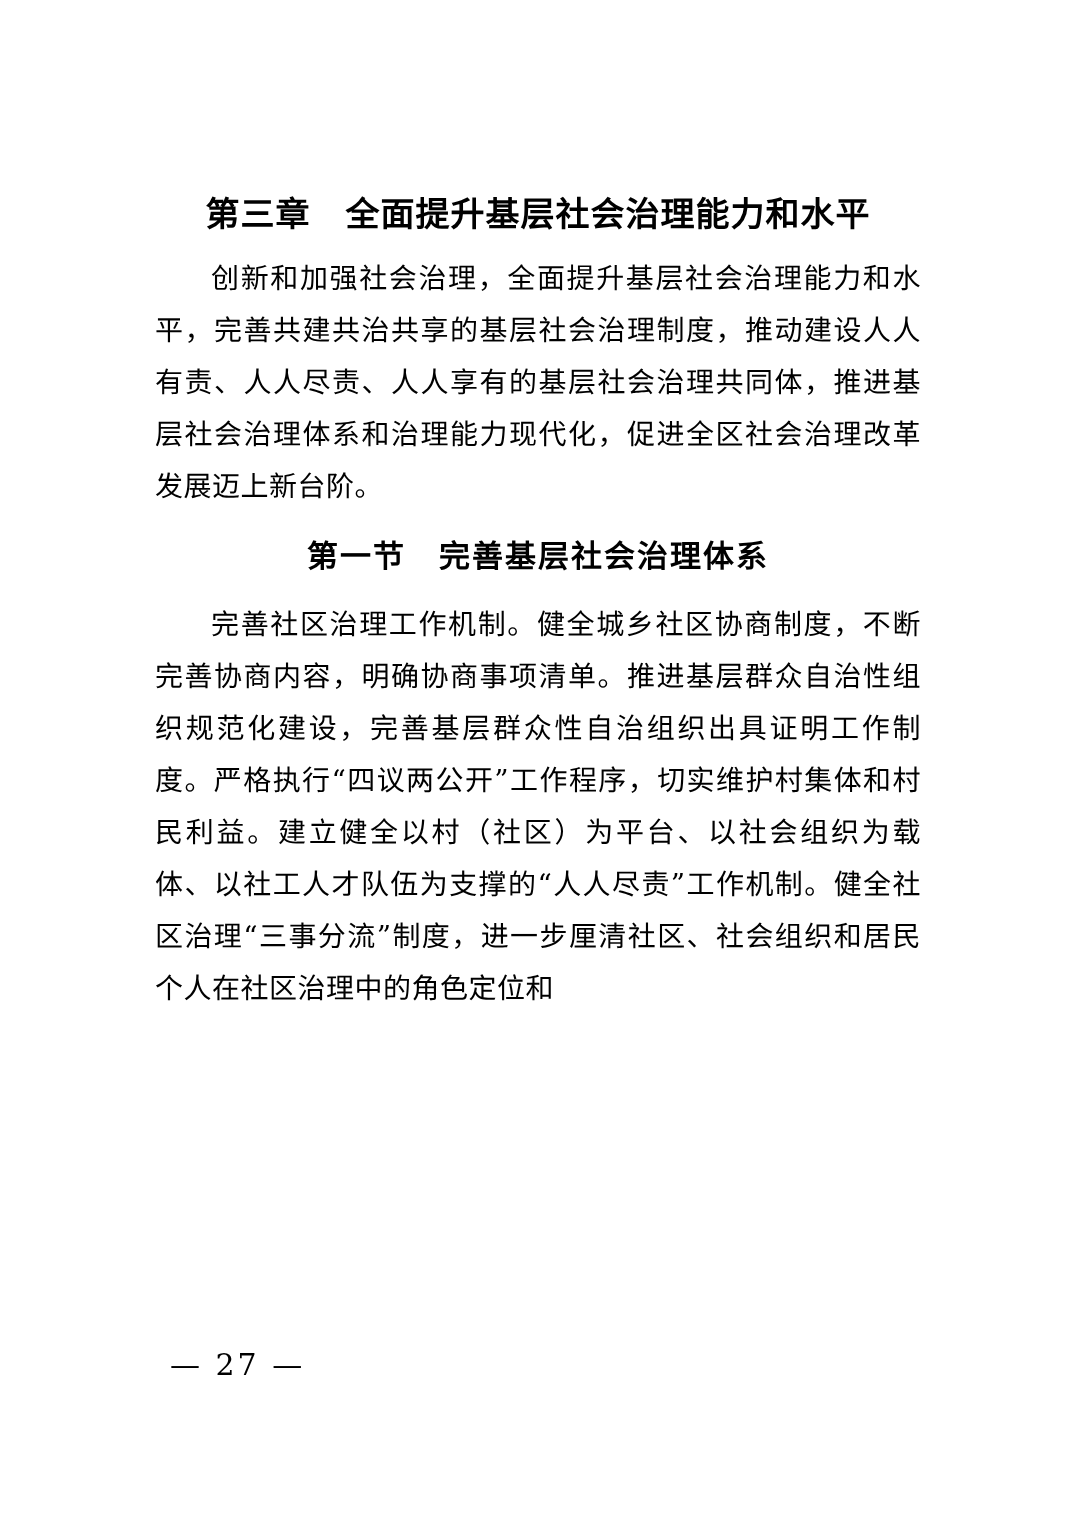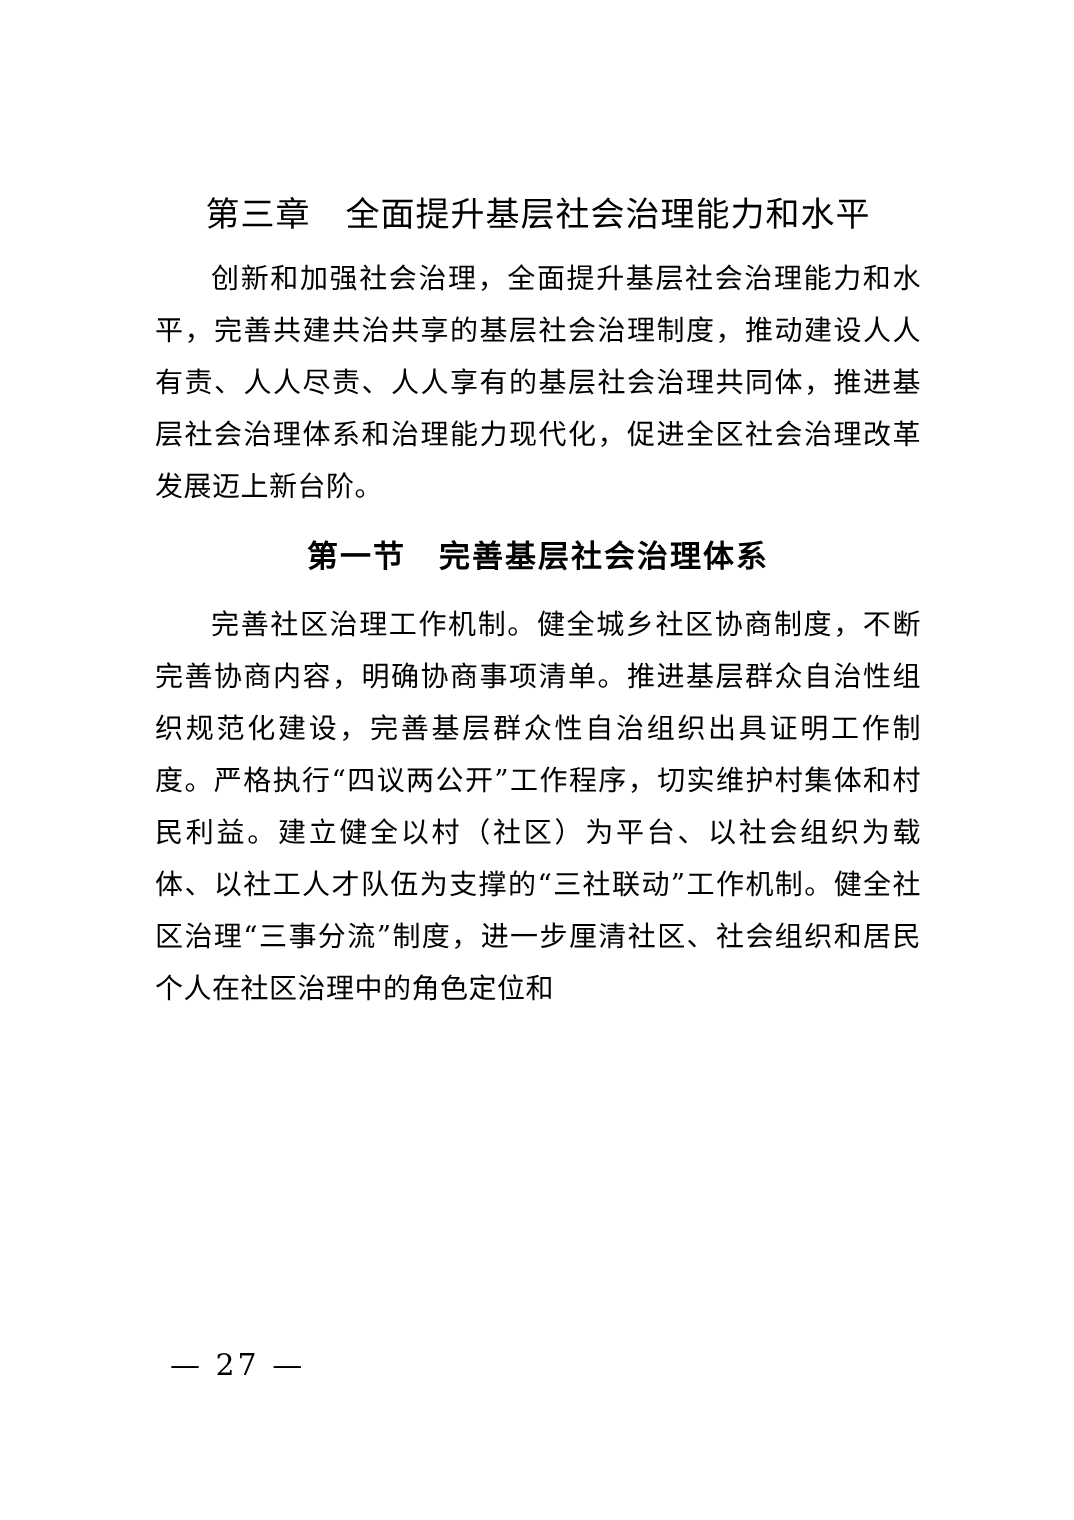--- a/index.html
+++ b/index.html
@@ -18,21 +18,21 @@
   }
   .content {
     position: absolute;
     left: 138px;
     top: 192px;
     width: 800px;
   }
   .chapter-title {
     margin: 0 0 14px 0;
     font-family: "DejaVu Sans", "Liberation Sans", sans-serif;
-    font-weight: 400;
+    font-weight: 700;
     font-size: 34px;
     line-height: 44px;
     text-align: center;
     letter-spacing: 1px;
     white-space: nowrap;
   }
   .body-para {
     margin: 17px;
     font-size: 28px;
     line-height: 52px;
@@ -67,19 +67,19 @@
 
   <div class="content">
 
     <h1 class="chapter-title">第三章　全面提升基层社会治理能力和水平</h1>
 
     <p class="body-para">创新和加强社会治理，全面提升基层社会治理能力和水平，完善共建共治共享的基层社会治理制度，推动建设人人有责、人人尽责、人人享有的基层社会治理共同体，推进基层社会治理体系和治理能力现代化，促进全区社会治理改革发展迈上新台阶。</p>
 
     <h2 class="section-title">第一节　完善基层社会治理体系</h2>
 
 
-    <p class="body-para">完善社区治理工作机制。健全城乡社区协商制度，不断完善协商内容，明确协商事项清单。推进基层群众自治性组织规范化建设，完善基层群众性自治组织出具证明工作制度。严格执行“四议两公开”工作程序，切实维护村集体和村民利益。建立健全以村（社区）为平台、以社会组织为载体、以社工人才队伍为支撑的“三社联动”工作机制。健全社区治理“三事分流”制度，进一步厘清社区、社会组织和居民个人在社区治理中的角色定位和</p>
+    <p class="body-para">完善社区治理工作机制。健全城乡社区协商制度，不断完善协商内容，明确协商事项清单。推进基层群众自治性组织规范化建设，完善基层群众性自治组织出具证明工作制度。严格执行“四议两公开”工作程序，切实维护村集体和村民利益。建立健全以村（社区）为平台、以社会组织为载体、以社工人才队伍为支撑的“人人尽责”工作机制。健全社区治理“三事分流”制度，进一步厘清社区、社会组织和居民个人在社区治理中的角色定位和</p>
 
   </div>
 
   <div class="page-footer">— 27 —</div>
 
 </div>
 
 </body></html>

